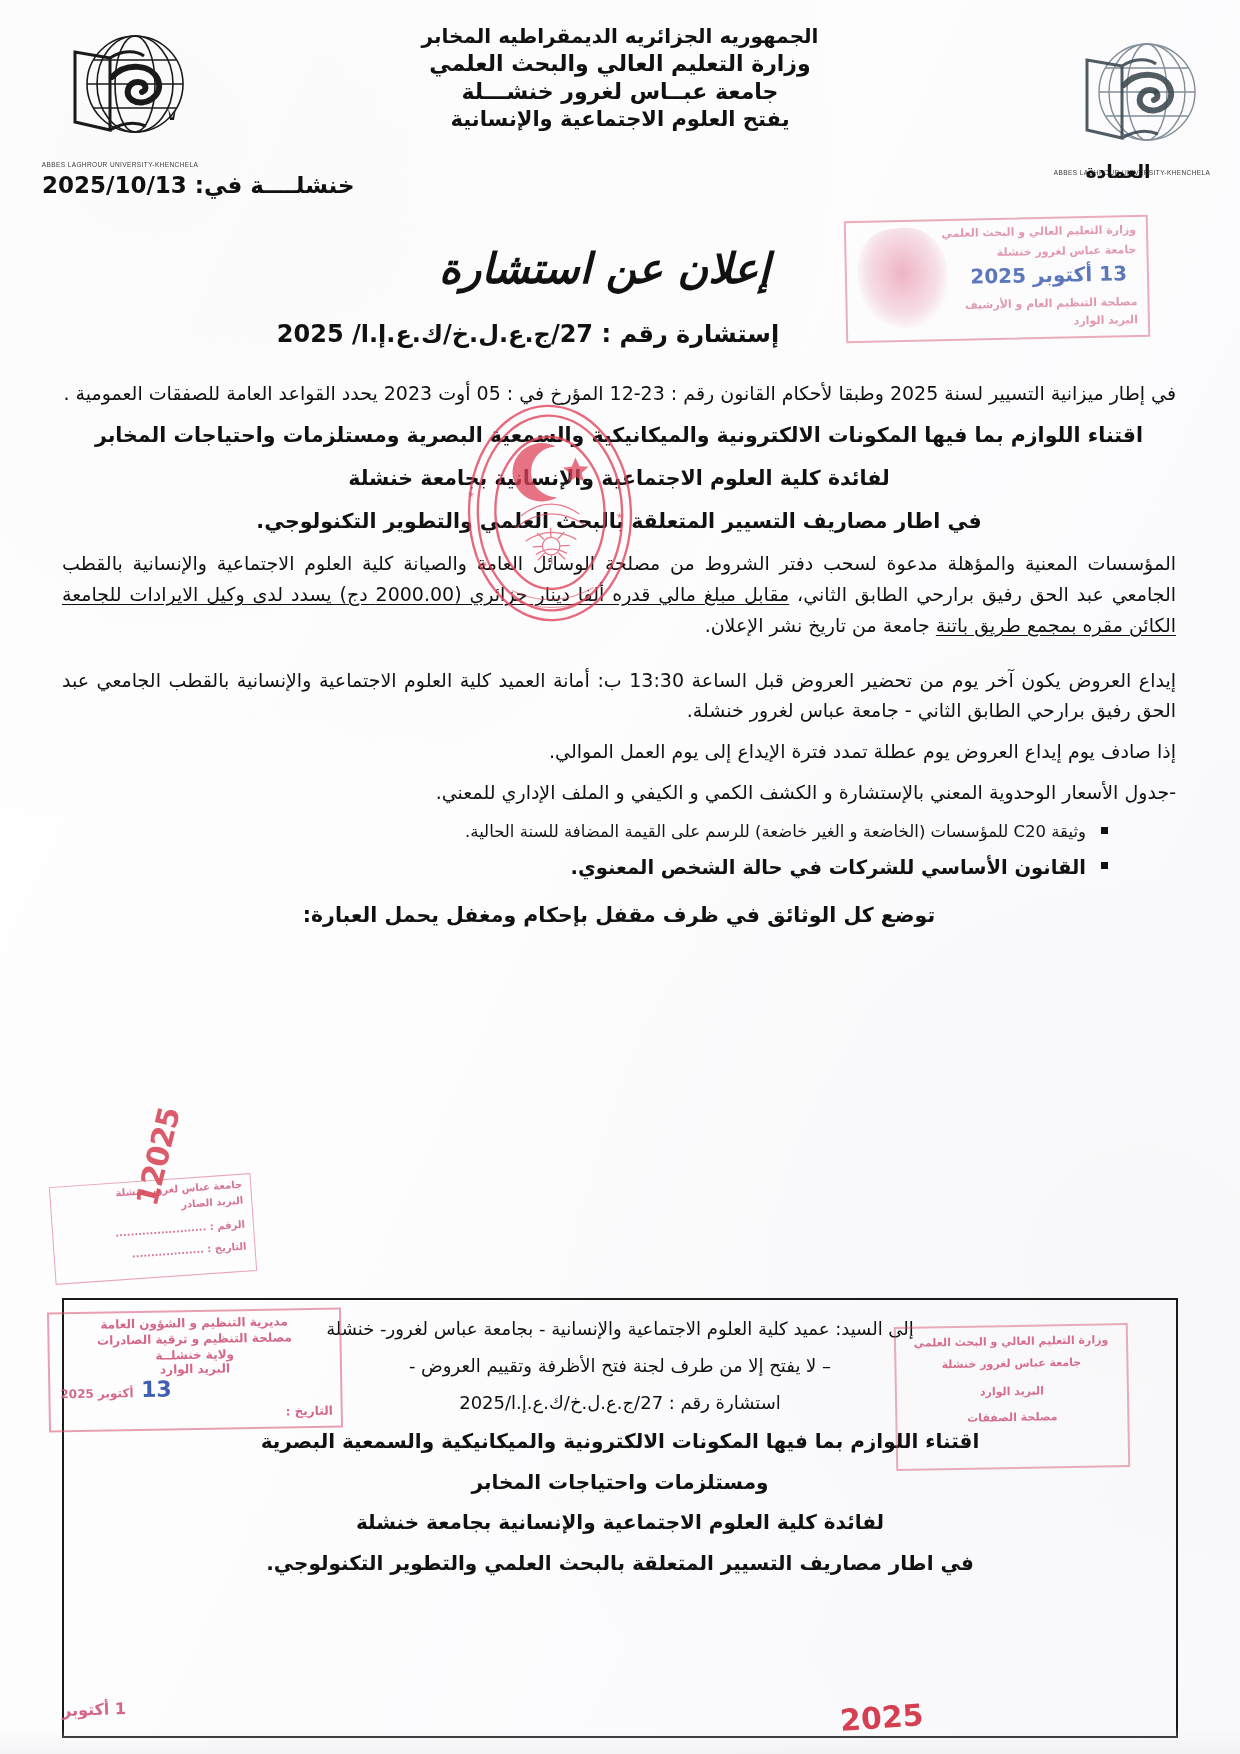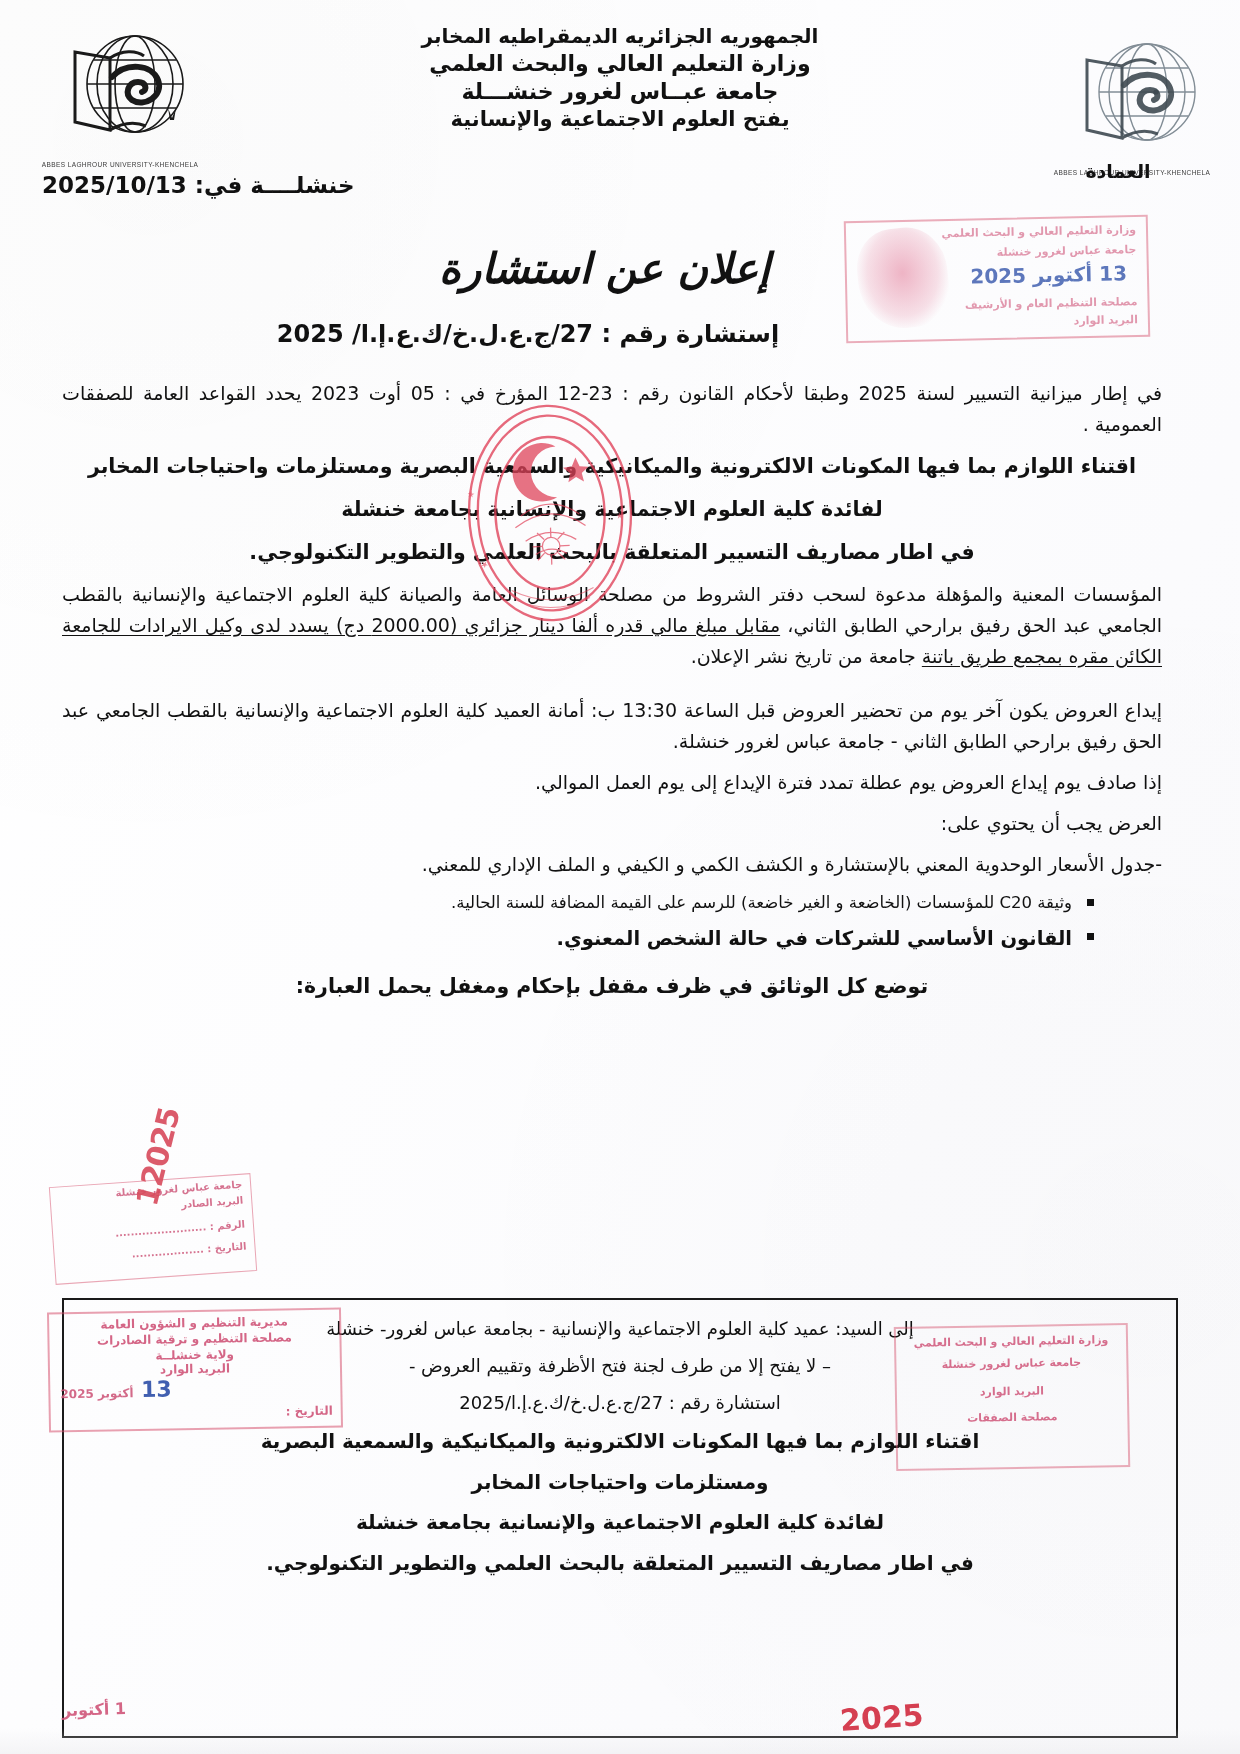--- a/index.html
+++ b/index.html
@@ -59,21 +59,21 @@
     font-family:"DejaVu Sans","Liberation Sans",sans-serif;
     letter-spacing:1px;
     margin-top:16px;
   }
   .ref-line{
     position:absolute;top:320px;left:0;width:1056px;text-align:center;
     font-size:24px;font-weight:bold;direction:rtl;
   }
 
   
-  .body-wrap{position:absolute;top:378px;right:78px;left:62px;}
+  .body-wrap{position:absolute;top:378px;right:64px;left:62px;}
   p.t{margin:0 0 10px 0;font-size:19px;line-height:1.62;text-align:justify;direction:rtl;}
   p.t.c{text-align:center;}
   p.t.bb{font-weight:bold;font-size:20.5px;}
   .u{text-decoration:underline;text-underline-offset:3px;}
   .gap{height:14px;}
   ul.docs{list-style:none;margin:8px 64px 0 64px;padding:0;direction:rtl;}
   ul.docs li{
     font-size:16.5px;line-height:1.75;margin-bottom:4px;text-align:right;
     position:relative;padding-right:26px;
   }
@@ -247,21 +247,20 @@
 
     <p class="t"><span>المؤسسات المعنية والمؤهلة مدعوة لسحب دفتر الشروط من مصلحة الوسائل العامة والصيانة كلية العلوم الاجتماعية والإنسانية بالقطب الجامعي عبد الحق رفيق برارحي الطابق الثاني، </span><span class="u">مقابل مبلغ مالي قدره ألفا دينار جزائري (2000.00 دج) يسدد لدى وكيل الايرادات للجامعة الكائن مقره بمجمع طريق باتنة</span><span> جامعة من تاريخ نشر الإعلان.</span></p>
 
     <div class="gap"></div>
 
 
     <p class="t">إيداع العروض يكون آخر يوم من تحضير العروض قبل الساعة 13:30 ب: أمانة العميد كلية العلوم الاجتماعية والإنسانية بالقطب الجامعي عبد الحق رفيق برارحي الطابق الثاني - جامعة عباس لغرور خنشلة.</p>
 
     <p class="t">إذا صادف يوم إيداع العروض يوم عطلة تمدد فترة الإيداع إلى يوم العمل الموالي.</p>
 
-    <p class="t">العرض يجب أن يحتوي على:</p>
 
     <p class="t">-جدول الأسعار الوحدوية المعني بالإستشارة و الكشف الكمي و الكيفي و الملف الإداري للمعني.</p>
 
     <ul class="docs">
       <li>
         <span class="sq"></span>
       </li>
       <li>
         <span class="sq"></span>
         <span>وثيقة C20 للمؤسسات (الخاضعة و الغير خاضعة) للرسم على القيمة المضافة للسنة الحالية.</span>

